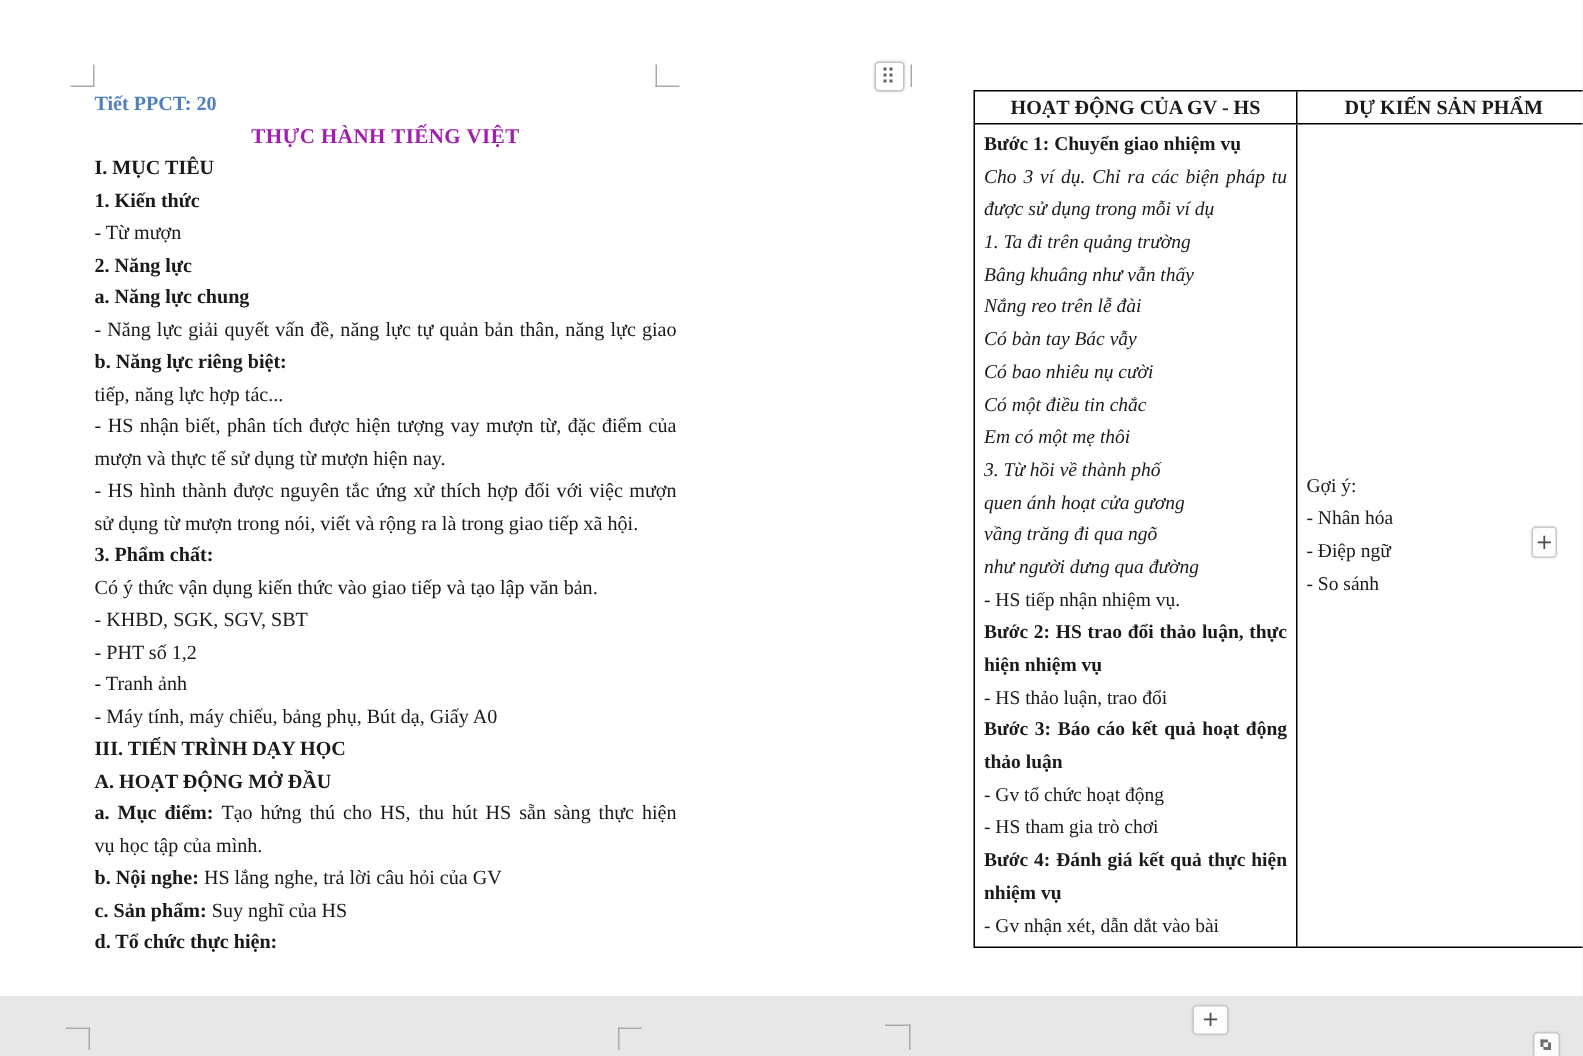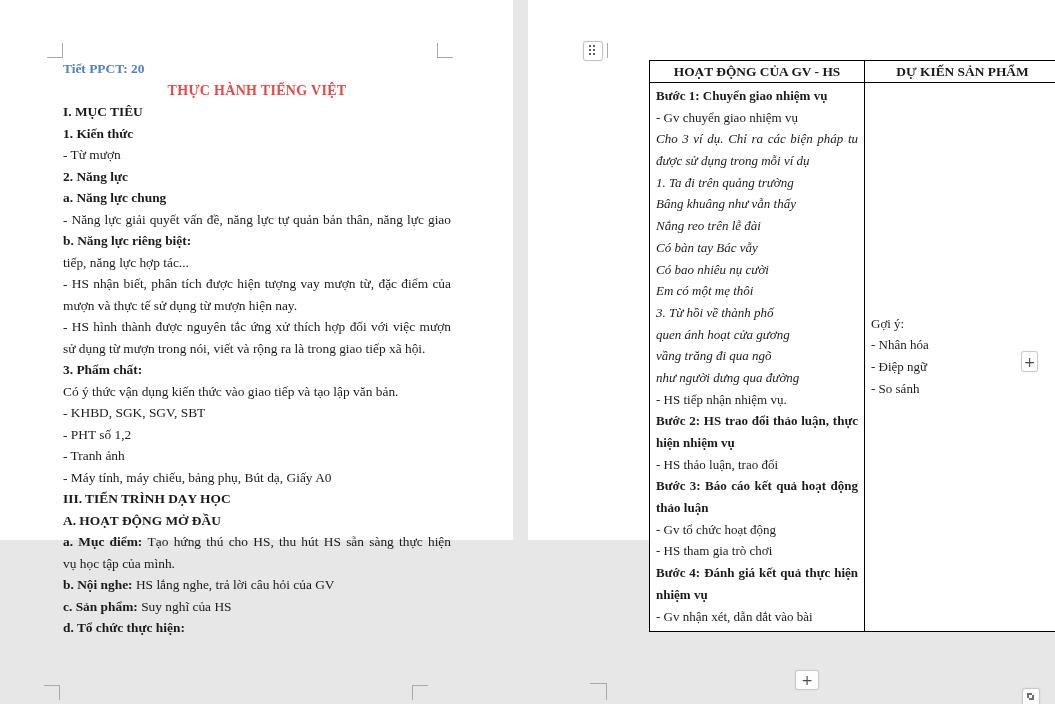--- a/index.html
+++ b/index.html
@@ -3,39 +3,39 @@
 <meta charset="utf-8">
 <style>
   html,body{margin:0;padding:0;}
   body{
     width:1055px;height:704px;overflow:hidden;
     background:#e7e7e7;
     font-family:"Liberation Serif","DejaVu Serif",serif;
     color:#1a1a1a;
     position:relative;
   }
-  .page{position:absolute;top:0;height:540px;background:#ffffff;}
+  .page{position:absolute;top:0;height:664px;background:#ffffff;padding-left:24px;}
   #page-left{left:0;width:513px;}
   #page-right{left:528px;width:527px;}
 
   
   .cm{position:absolute;background:#a9a9a9;}
 
   
   .content{
     position:absolute;left:63px;top:58px;width:388px;
     font-size:13.4px;line-height:21.5px;
   }
   .line{height:21.5px;overflow:hidden;white-space:nowrap;}
   .line.j{white-space:normal;text-align:justify;text-align-last:justify;}
   .line.center{text-align:center;}
   .b{font-weight:bold;}
   .i{font-style:italic;}
   .c-blue{color:#4e81bd;}
-  .c-red{color:#ef4444;}
+  .c-red{color:#a21caf;}
   .line .c-red{font-size:14px;letter-spacing:.3px;}
 
   
   .tbl{
     position:absolute;left:75px;top:60px;width:412px;
     border:1.5px solid #000;box-sizing:border-box;background:#fff;
     font-size:13px;
     margin-left:46px;
   }
   .thead{display:flex;border-bottom:1px solid #000;font-weight:bold;text-align:center;}
@@ -135,28 +135,28 @@
     </div>
 
     <div class="tbl">
       <div class="thead">
         <div class="th c1h">HOẠT ĐỘNG CỦA GV - HS</div>
         <div class="th c2h">DỰ KIẾN SẢN PHẨM</div>
       </div>
       <div class="tbody">
         <div class="cell c1">
             <div class="line"><span class="b">Bước 1: Chuyển giao nhiệm vụ</span></div>
-            <div class="line"><span>- Gv chuyển giao nhiệm vụ</span></div>
             <div class="line j"><span class="i">Cho 3 ví dụ. Chỉ ra các biện pháp tu từ</span></div>
             <div class="line"><span class="i">được sử dụng trong mỗi ví dụ</span></div>
             <div class="line"><span class="i">1. Ta đi trên quảng trường</span></div>
             <div class="line"><span class="i">Bâng khuâng như vẫn thấy</span></div>
             <div class="line"><span class="i">Nắng reo trên lễ đài</span></div>
             <div class="line"><span class="i">Có bàn tay Bác vẫy</span></div>
             <div class="line"><span class="i">Có bao nhiêu nụ cười</span></div>
+            <div class="line"><span class="i">Có một điều tin chắc</span></div>
             <div class="line"><span class="i">Em có một mẹ thôi</span></div>
             <div class="line"><span class="i">3. Từ hồi về thành phố</span></div>
             <div class="line"><span class="i">quen ánh hoạt cửa gương</span></div>
             <div class="line"><span class="i">vầng trăng đi qua ngõ</span></div>
             <div class="line"><span class="i">như người dưng qua đường</span></div>
             <div class="line"><span>- HS tiếp nhận nhiệm vụ.</span></div>
             <div class="line j"><span class="b">Bước 2: HS trao đổi thảo luận, thực</span></div>
             <div class="line"><span class="b">hiện nhiệm vụ</span></div>
             <div class="line"><span>- HS thảo luận, trao đổi</span></div>
             <div class="line j"><span class="b">Bước 3: Báo cáo kết quả hoạt động và</span></div>

